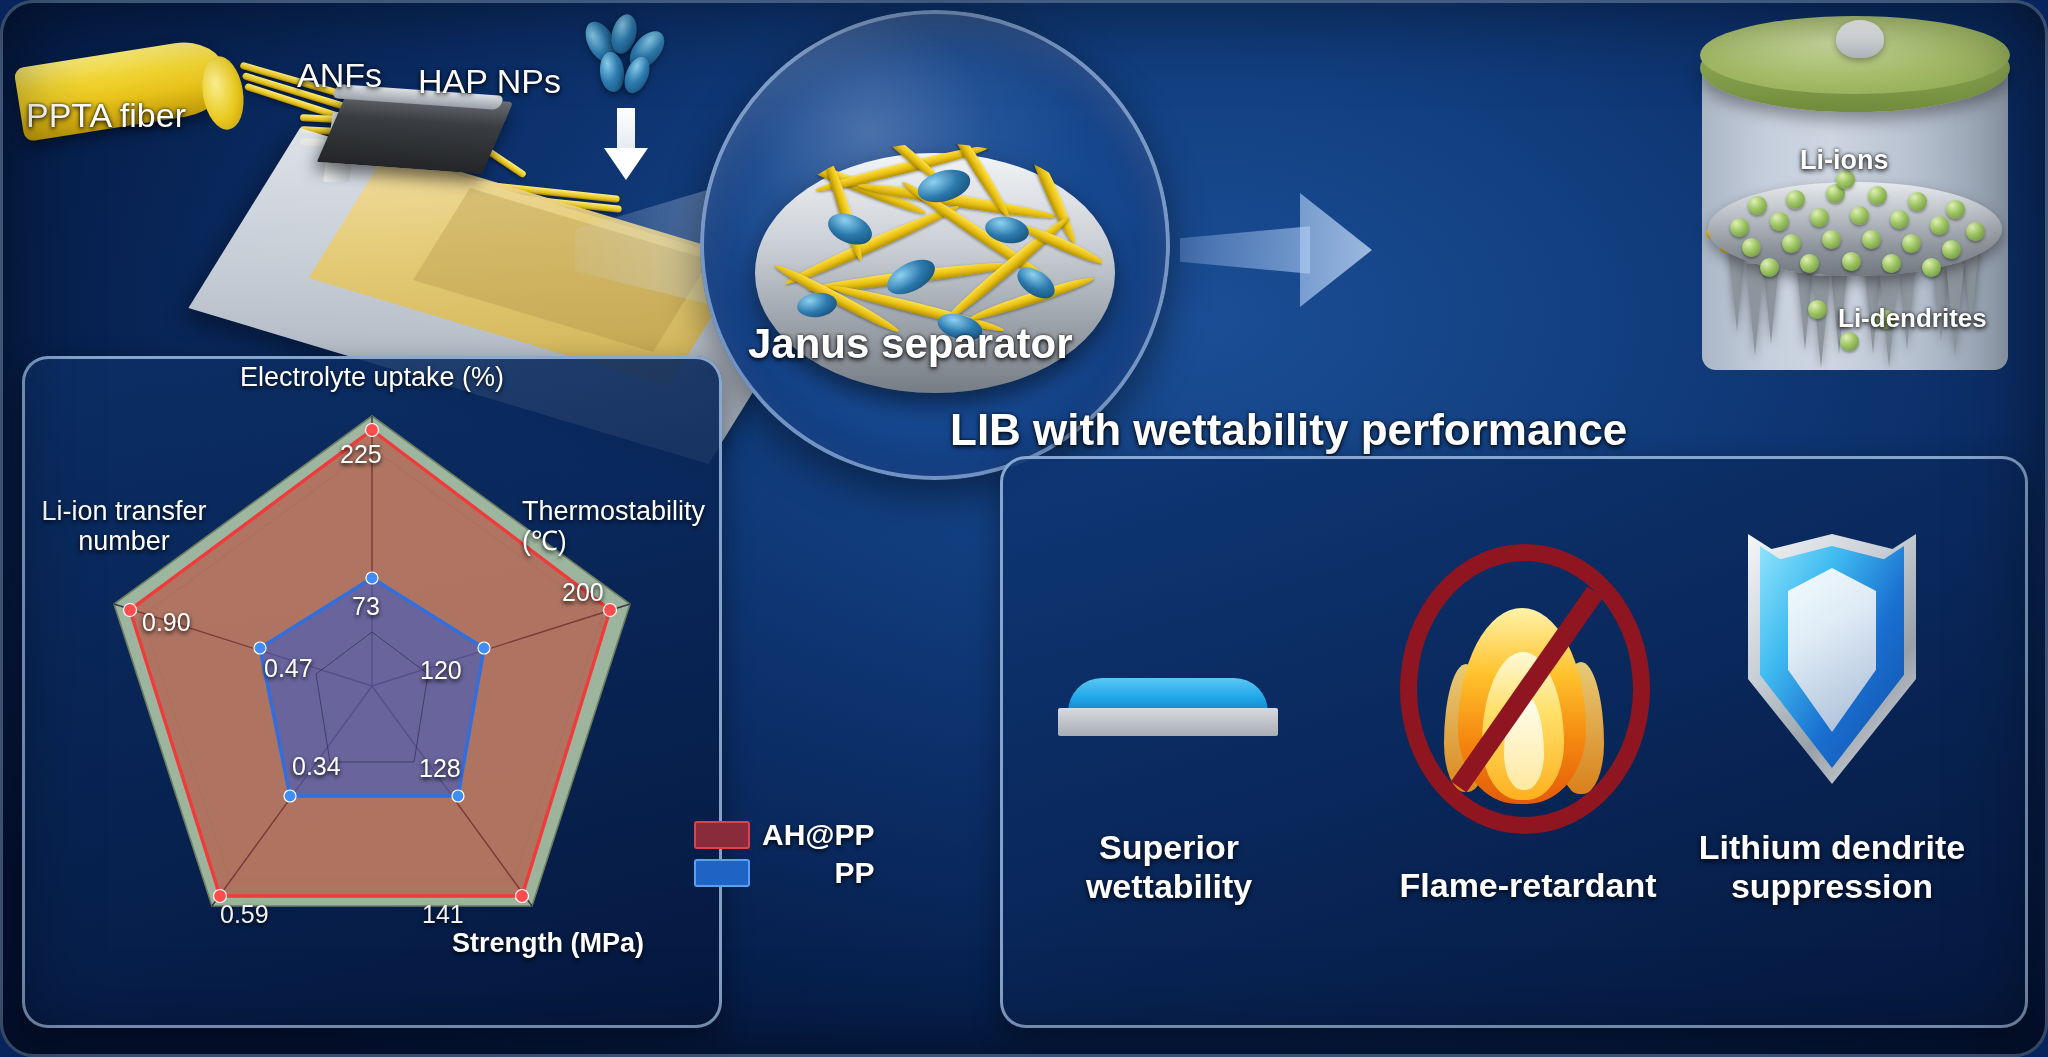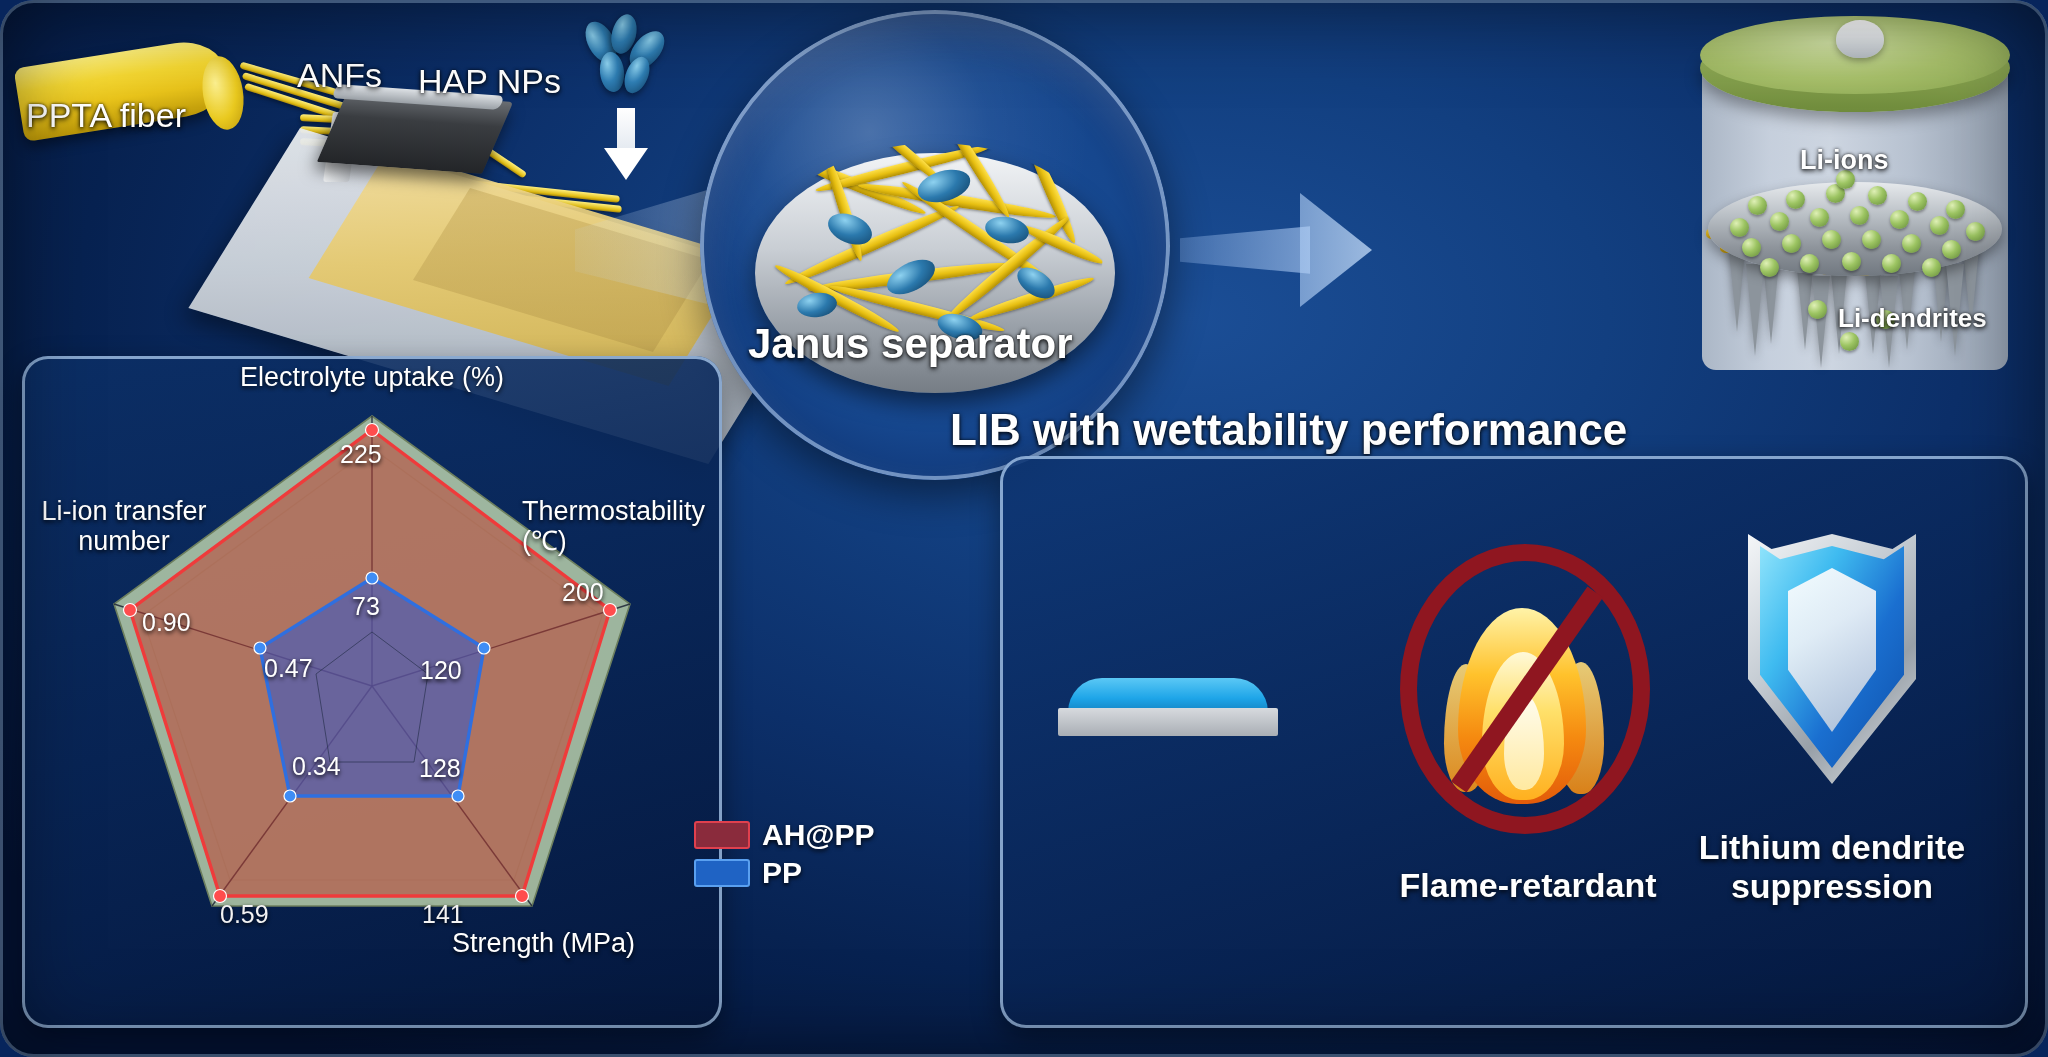--- a/index.html
+++ b/index.html
@@ -246,21 +246,21 @@
     box-shadow:inset 0 0 0 3px rgba(175,205,240,.75), 0 10px 28px rgba(0,0,0,.4);
   }
   #radar-svg{ position:absolute; left:0; top:0; }
   .ax-label{ position:absolute; color:#fff; font-size:27px; text-align:center;
              text-shadow:0 2px 4px rgba(0,0,0,.9); line-height:1.12; }
   .val-label{ position:absolute; color:#fff; font-size:25px; font-weight:500;
               text-shadow:0 2px 4px rgba(0,0,0,.95); white-space:nowrap; }
   .val-dim{ color:#f2f2f2; }
 
   #radar-legend{ position:absolute; left:694px; top:818px; }
-  .leg-row{ display:flex; align-items:center; margin-bottom:4px; }
+  .leg-row{ display:flex; align-items:center; margin-bottom:4px;justify-content:space-between; }
   .leg-sw{ width:56px; height:28px; border-radius:3px; margin-right:12px; }
   .leg-sw.red{ background:#8a2b3c; border:2.5px solid #e0404e; }
   .leg-sw.blue{ background:#1f63c4; border:2.5px solid #5aa0f0; }
   .leg-txt{ color:#fff; font-size:30px; font-weight:bold;
             text-shadow:0 2px 4px rgba(0,0,0,.9); }
 
   
   #perf-panel{
     position:absolute; left:1000px; top:456px; width:1028px; height:572px;
     border-radius:26px;
@@ -519,21 +519,21 @@
       </g>
     </svg>
 
     <div class="ax-label" style="left:170px;top:6px;width:360px;">Electrolyte uptake (%)</div>
 
     <div class="ax-label" style="left:500px;top:140px;width:200px;text-align:left;">
       <span>Thermostability</span><br>
       <span>(℃)</span>
     </div>
 
-    <div class="ax-label" style="left:430px;top:572px;width:250px;text-align:left;">Strength (MPa)</div>
+    <div class="ax-label" style="left:430px;top:572px;width:250px;text-align:left;font-weight:bold;">Strength (MPa)</div>
 
 
     <div class="ax-label" style="left:-8px;top:140px;width:220px;">
       <span>Li-ion transfer</span><br>
       <span>number</span>
     </div>
 
     <div class="val-label" style="left:318px;top:84px;">225</div>
     <div class="val-label" style="left:540px;top:222px;">200</div>
     <div class="val-label val-dim" style="left:400px;top:544px;">141</div>
@@ -558,20 +558,26 @@
     </div>
   </div>
 
   <div class="lbl wt" id="lib-title">LIB with wettability performance</div>
 
   <div id="perf-panel">
 
     <div id="icon-wet">
       <div id="wet-drop"></div>
       <div id="wet-sub"></div>
+    </div>
+    <div class="feat" style="left:38px;top:372px;width:262px;">
+      <div class="feat-cap">
+        <span>Superior</span><br>
+        <span>wettability</span>
+      </div>
     </div>
 
     <div id="icon-flame">
       <div class="flame f4"></div>
       <div class="flame f5"></div>
       <div class="flame f1"></div>
       <div class="flame f2"></div>
       <div class="flame f3"></div>
       <div id="ban"></div>
       <div id="ban-bar"></div>

